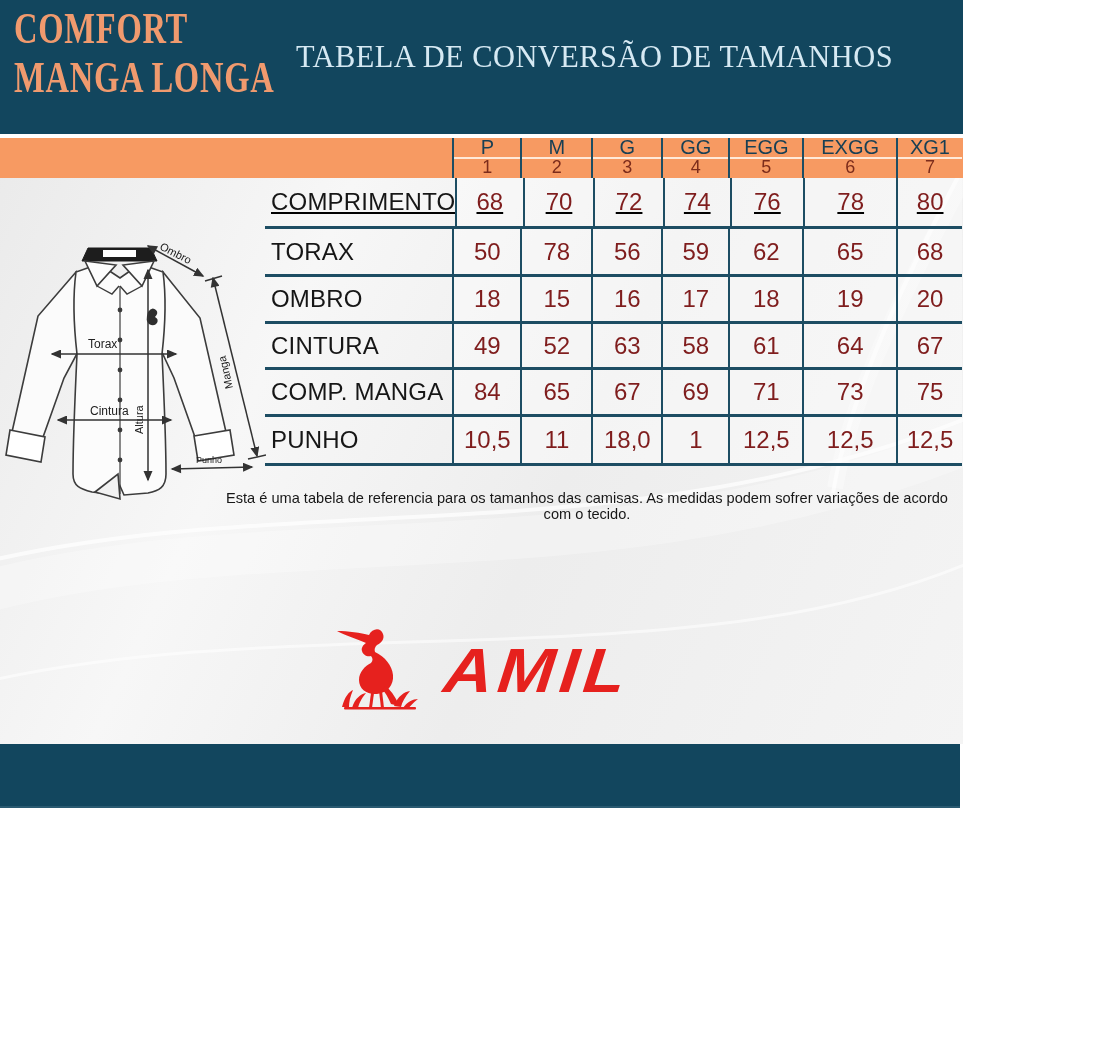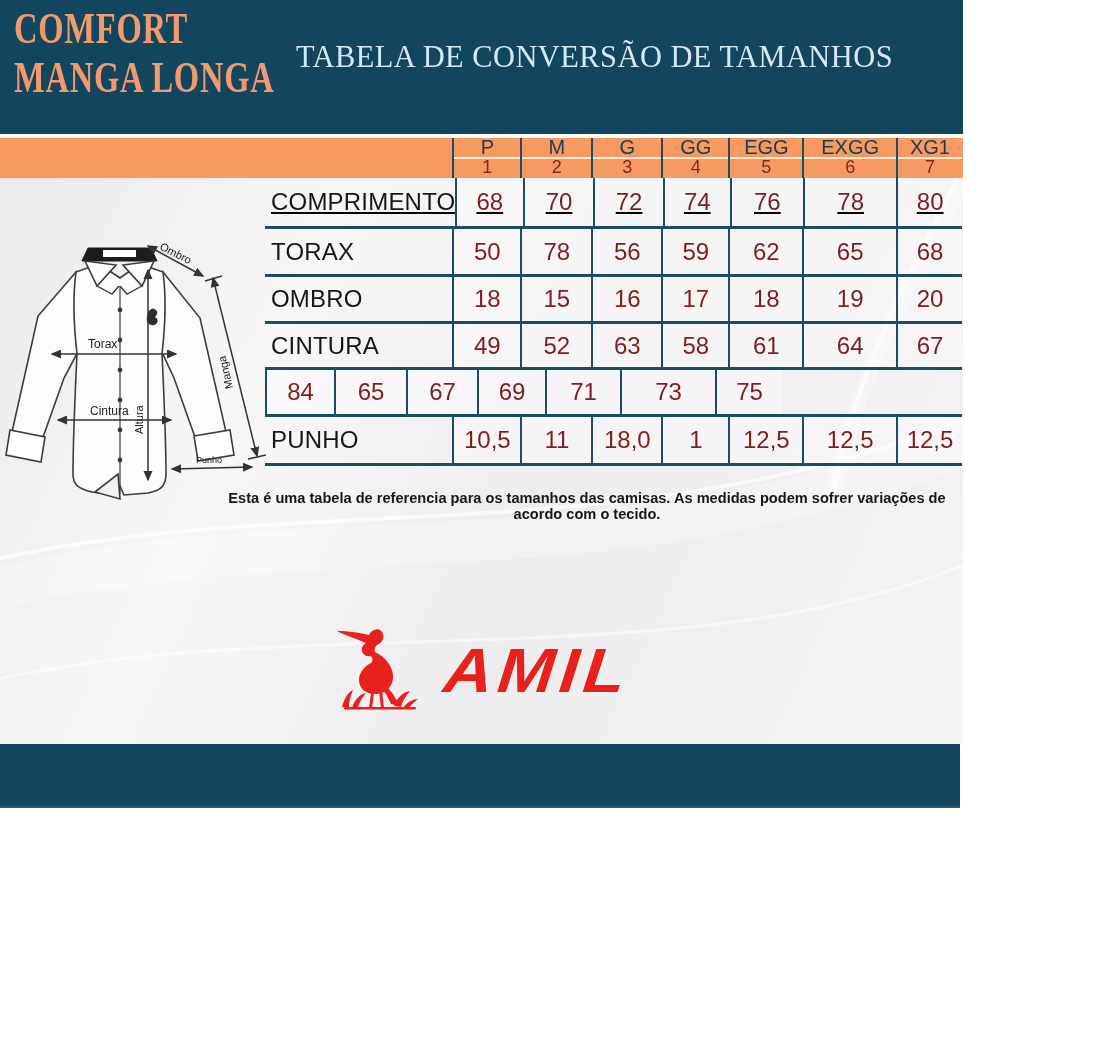--- a/index.html
+++ b/index.html
@@ -43,21 +43,21 @@
   .hdr-number{height:17px;display:flex;align-items:center;justify-content:center;
               font-size:18px;color:#7c2c1b;}
   .r1{height:51px;text-decoration:underline;} .r2{height:48px;} .r3{height:47px;}
   .r4{height:46px;} .r5{height:47px;} .r6{height:49px;}
 
   
   .shirt-diagram{position:absolute;left:0;top:236px;width:266px;height:274px;}
 
   
   .footnote{position:absolute;left:213px;top:490px;width:748px;text-align:center;
-            font-size:14.6px;font-weight:bold;color:#171717;}
+            font-size:14.6px;font-weight:normal;color:#171717;}
 
   
   .brand{position:absolute;left:336px;top:614px;height:96px;display:flex;align-items:flex-end;}
   .brand-text{font-size:68px;font-style:italic;font-weight:900;color:#e6211e;
               letter-spacing:5px;transform:skewX(-6deg) scaleY(.92);transform-origin:left bottom;
               line-height:1;margin-left:4px;padding-bottom:10px;}
 
   
   .bottom-bar{position:absolute;left:0;top:744px;width:960px;height:62px;background:#12465e;
               border-bottom:2px solid #2a5a71;}
@@ -160,20 +160,21 @@
         <div class="cell c1 vline val">49</div>
         <div class="cell c2 vline val">52</div>
         <div class="cell c3 vline val">63</div>
         <div class="cell c4 vline val">58</div>
         <div class="cell c5 vline val">61</div>
         <div class="cell c6 vline val">64</div>
         <div class="cell c7 vline val">67</div>
       </div>
 
       <div class="trow data r5">
+        <div class="cell c0 row-label">COMP. MANGA</div>
         <div class="cell c1 vline val">84</div>
         <div class="cell c2 vline val">65</div>
         <div class="cell c3 vline val">67</div>
         <div class="cell c4 vline val">69</div>
         <div class="cell c5 vline val">71</div>
         <div class="cell c6 vline val">73</div>
         <div class="cell c7 vline val">75</div>
       </div>
 
       <div class="trow data r6">

